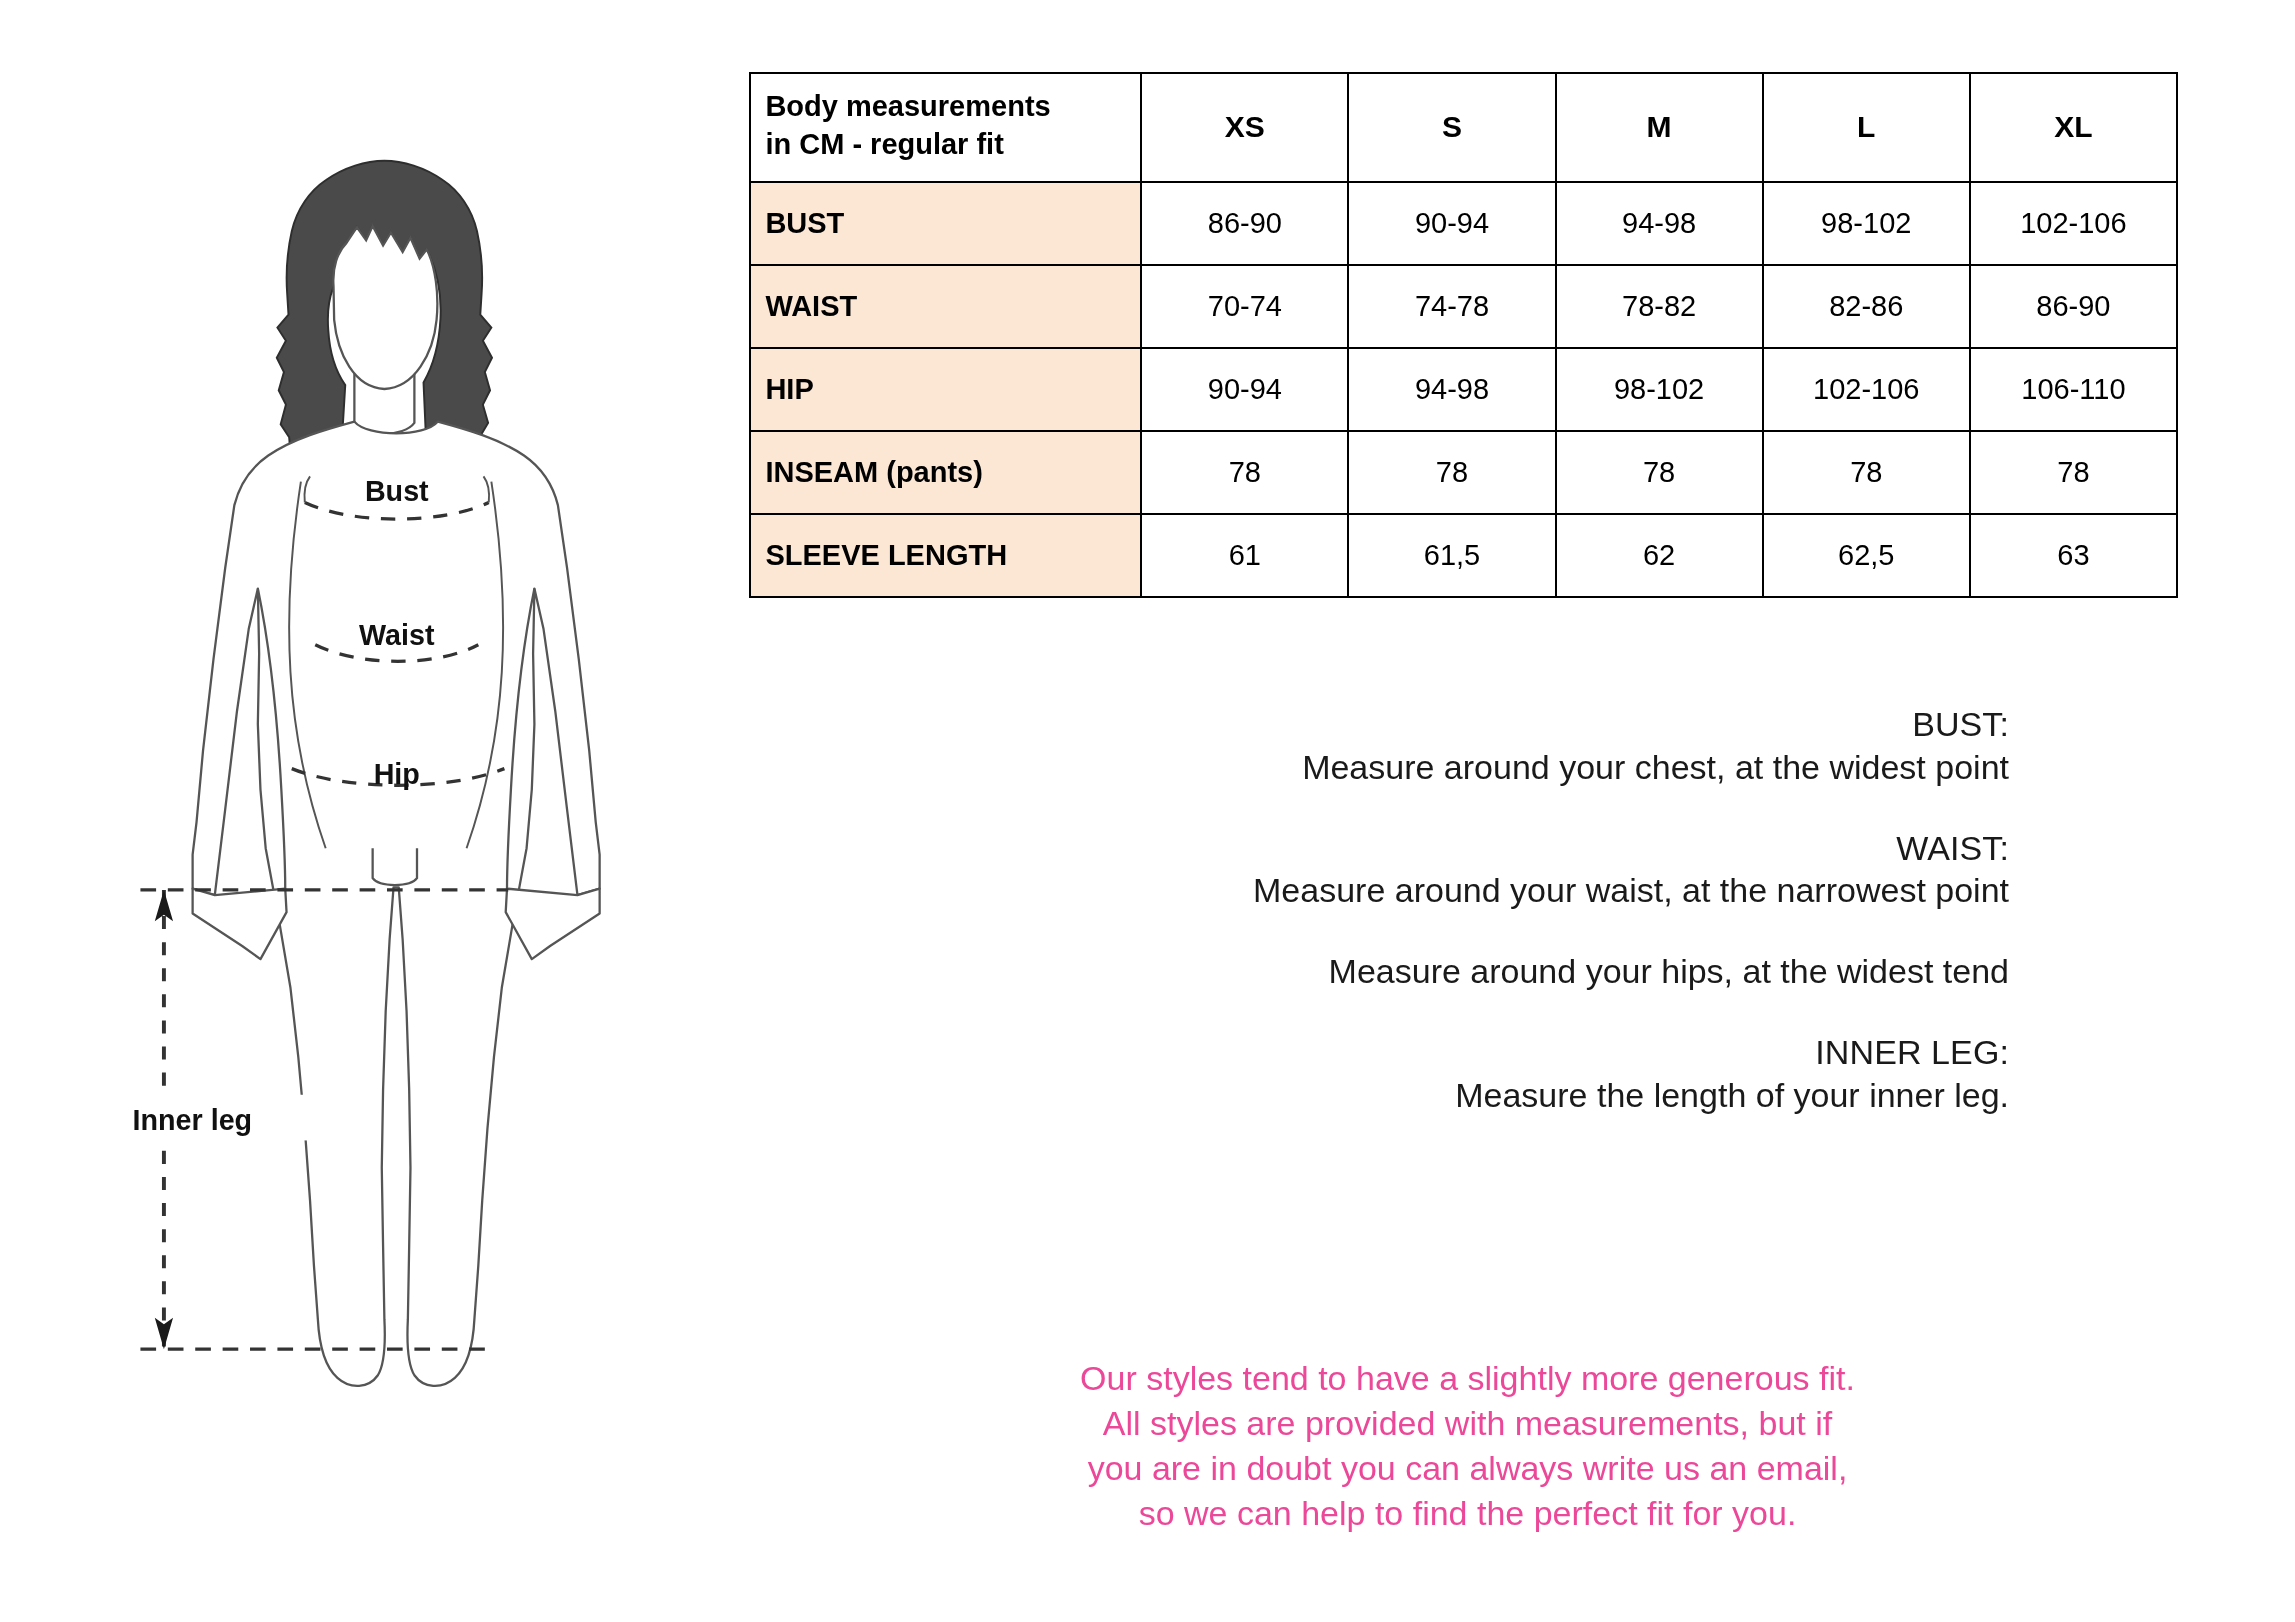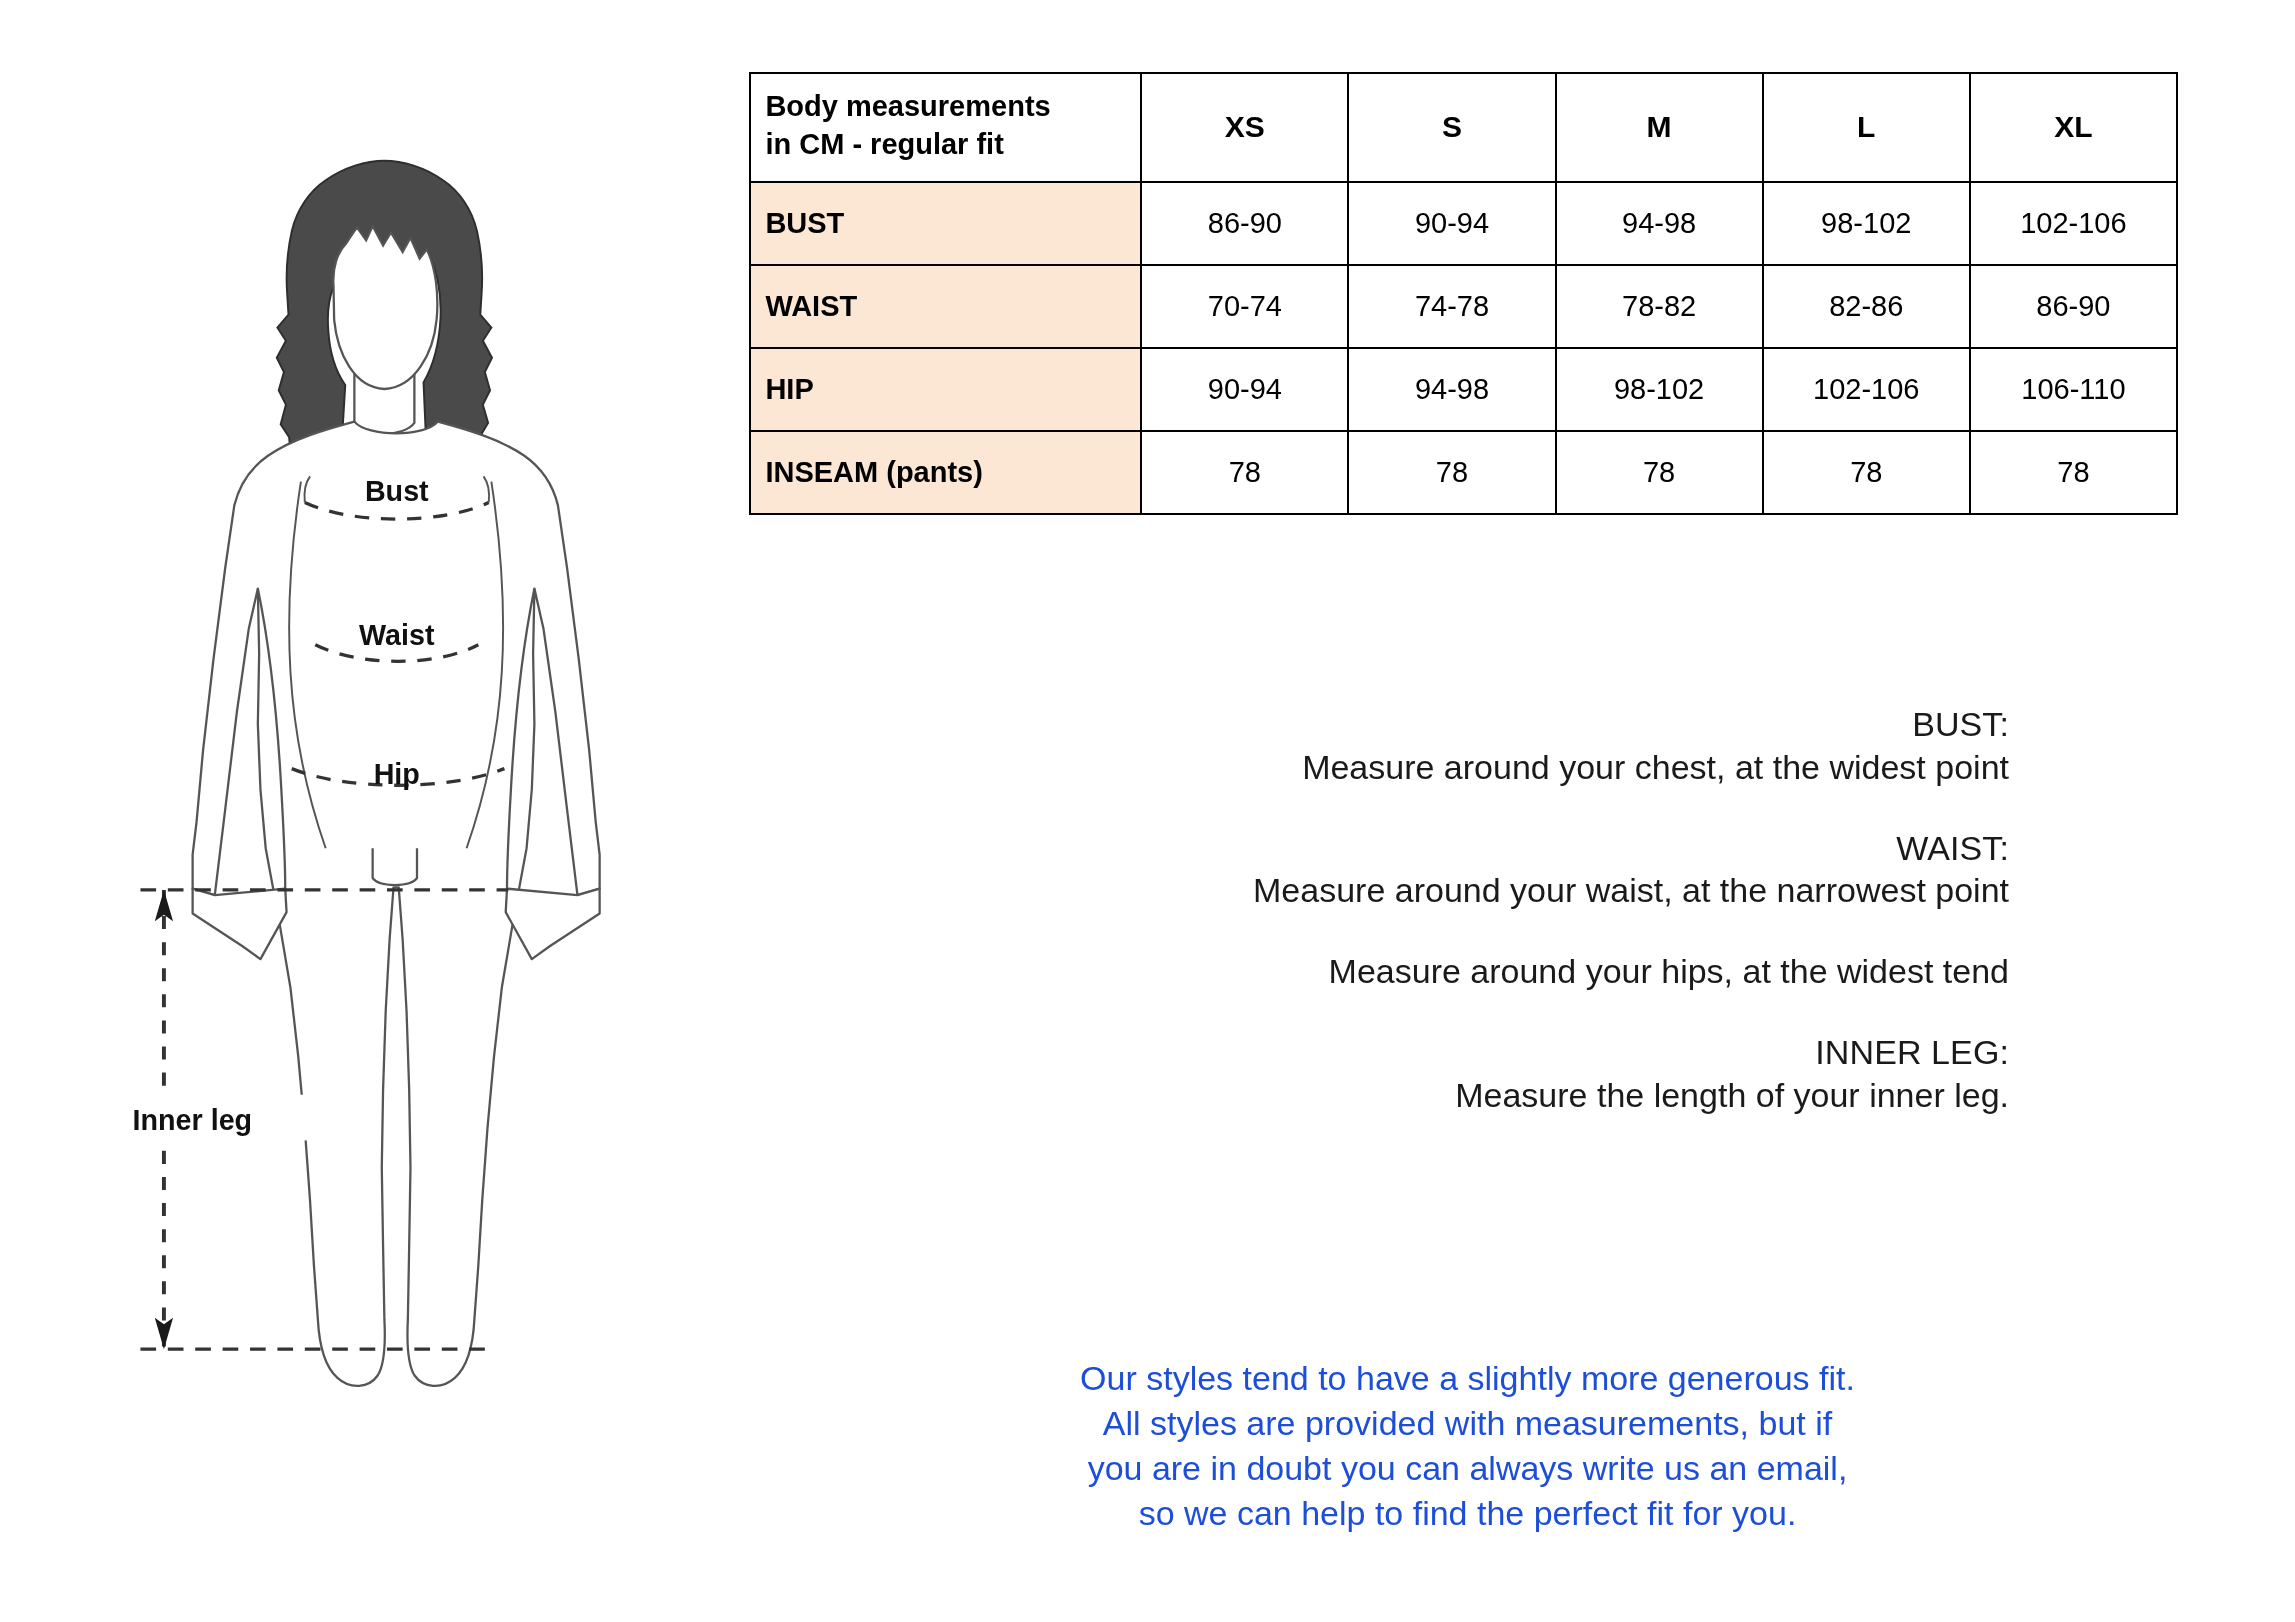--- a/index.html
+++ b/index.html
@@ -102,21 +102,21 @@
     font-weight: normal;
   }
   .instr-gap { height: 38px; }
 
   #closing {
     position: absolute;
     left: 926px;
     top: 1356px;
     width: 1083px;
     text-align: center;
-    color: #1d4ed8;
+    color: #ec4899;
     font-size: 34px;
     line-height: 1.32;
   }
   #closing div { white-space: nowrap; }
 </style>
 </head>
 <body>
 
 <div id="page">
 
@@ -319,20 +319,28 @@
           <td class="cell-val">106-110</td>
         </tr>
         <tr>
           <td class="row-label">INSEAM (pants)</td>
           <td class="cell-val">78</td>
           <td class="cell-val">78</td>
           <td class="cell-val">78</td>
           <td class="cell-val">78</td>
           <td class="cell-val">78</td>
         </tr>
+        <tr>
+          <td class="row-label">SLEEVE LENGTH</td>
+          <td class="cell-val">61</td>
+          <td class="cell-val">61,5</td>
+          <td class="cell-val">62</td>
+          <td class="cell-val">62,5</td>
+          <td class="cell-val">63</td>
+        </tr>
       </tbody>
     </table>
   </div>
 
   <div id="instructions">
 
     <div class="instr-block">
       <div class="instr-title">BUST:</div>
       <div class="instr-body">Measure around your chest, at the widest point</div>
     </div>

